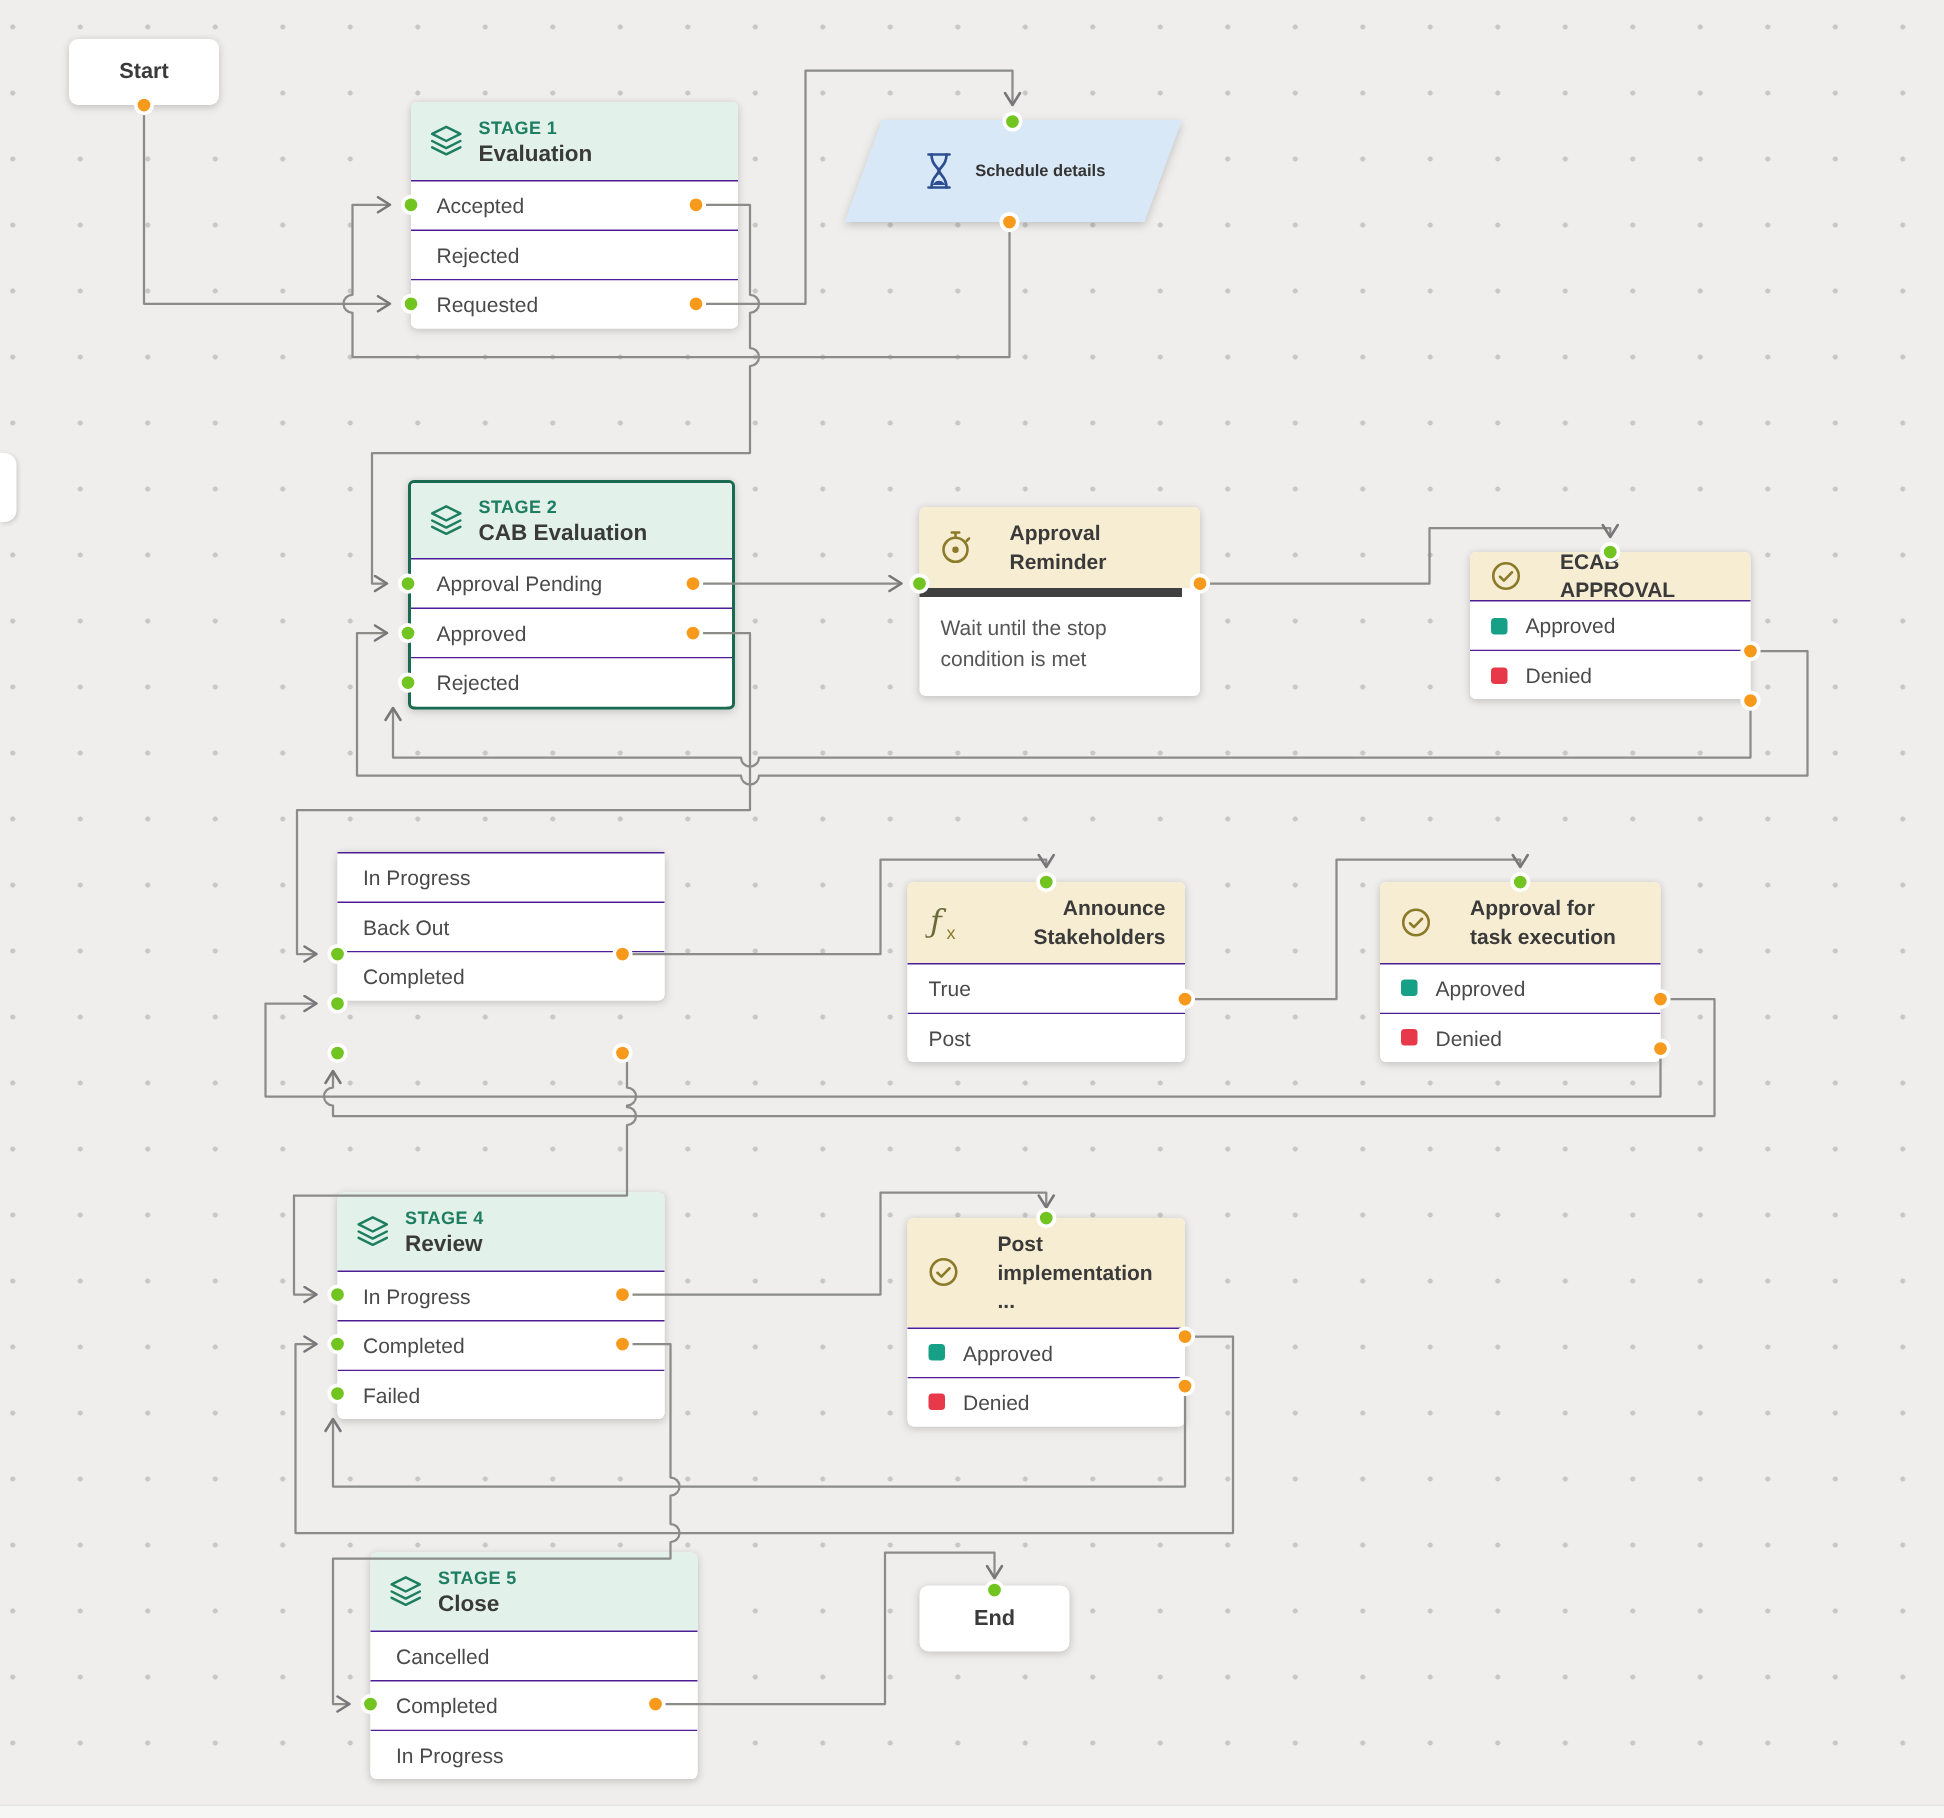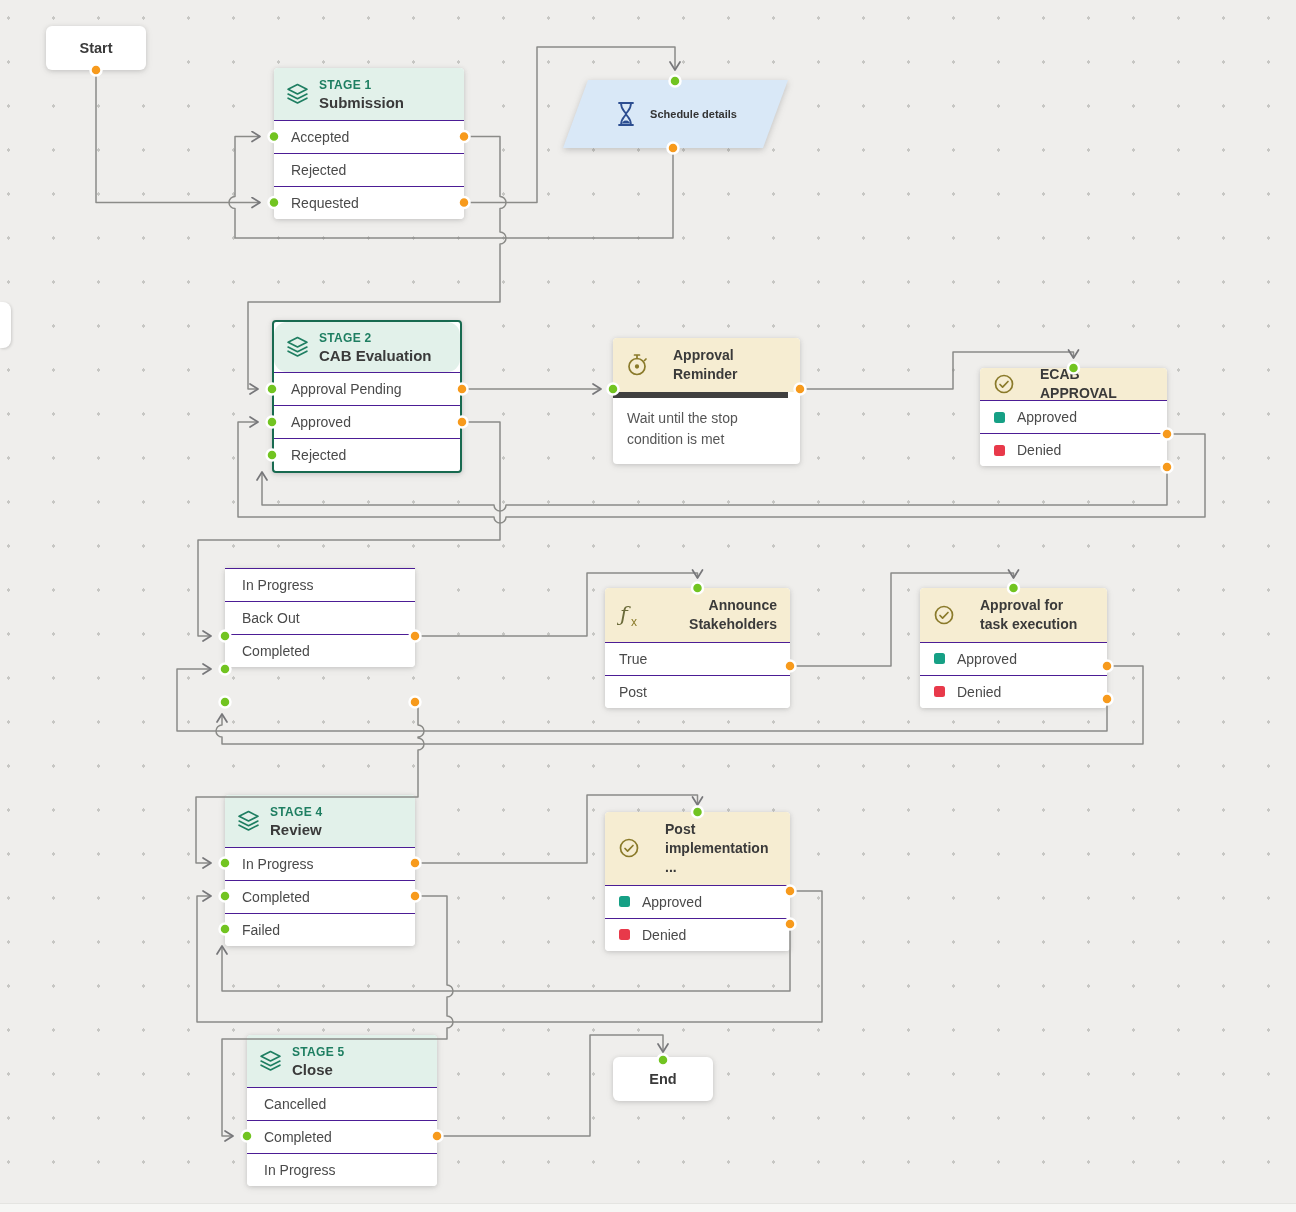--- a/index.html
+++ b/index.html
@@ -14,25 +14,25 @@
   *{margin:0;padding:0;box-sizing:border-box;}
   html,body{width:1296px;height:1212px;overflow:hidden;}
   body{font-family:"Liberation Sans","DejaVu Sans",sans-serif;}
   #canvas{position:relative;width:1296px;height:1212px;background:var(--c-canvas-bg);
     background-image:radial-gradient(circle,var(--c-grid-dot) 1.6px,transparent 1.8px);
     background-size:45px 44px;background-position:-14px -4px;}
   .node{position:absolute;background:#fff;border-radius:4px;
     box-shadow:0 1px 4px rgba(60,60,60,.18),0 2px 8px rgba(60,60,60,.08);}
   .terminal{width:100px;height:44px;border-radius:6px;display:flex;align-items:center;justify-content:center;
     font-size:14.5px;font-weight:700;color:var(--c-text-dark);}
-  .stage{width:190px;}
+  .stage{width:218px;}
   .stage.selected{border:2px solid var(--c-selected-border);}
   .stage-head{display:flex;align-items:center;gap:10px;background:var(--c-stage-header-bg);
     height:52px;padding:0 12px;border-radius:4px 4px 0 0;}
-  .stage.selected .stage-head{height:50px;border-radius:13px;}
+  .stage.selected .stage-head{height:50px;}
   .stage-label{color:var(--c-stage-accent);font-size:12px;font-weight:700;letter-spacing:.3px;}
   .stage-name{color:var(--c-text-dark);font-size:15px;font-weight:700;margin-top:2px;}
   .row{height:33px;display:flex;align-items:center;padding:0 14px 0 17px;font-size:14px;
     color:var(--c-text-row);border-top:1px solid #4c1d95;background:#fff;}
   .row:last-child{border-radius:0 0 4px 4px;}
   .ybox{width:187px;}
   .ybox-head{display:flex;align-items:center;gap:24px;background:var(--c-yellow-header-bg);
     padding:8px 12px;border-radius:4px 4px 0 0;}
   .ybox-title{font-size:14px;font-weight:700;color:var(--c-text-dark);line-height:1.35;}
   .ybox .row{padding-left:14px;}
@@ -70,21 +70,21 @@
     <div class="stage-head">
       <span class="icwrap">
         <svg width="23" height="22" viewBox="0 0 22 21" stroke="#1e7e61" fill="none" stroke-width="1.6" stroke-linejoin="round" stroke-linecap="round">
             <path d="M11 1.5 L20 6 11 10.5 2 6 Z"></path>
             <path d="M2 10.5 L11 15 20 10.5"></path>
             <path d="M2 14.5 L11 19 20 14.5"></path>
           </svg>
       </span>
       <div>
         <div class="stage-label">STAGE 1</div>
-        <div class="stage-name">Submission</div>
+        <div class="stage-name">Evaluation</div>
       </div>
     </div>
     <div class="row">
         <span>Accepted</span>
       </div>
     <div class="row">
         <span>Rejected</span>
       </div>
     <div class="row">
         <span>Requested</span>

